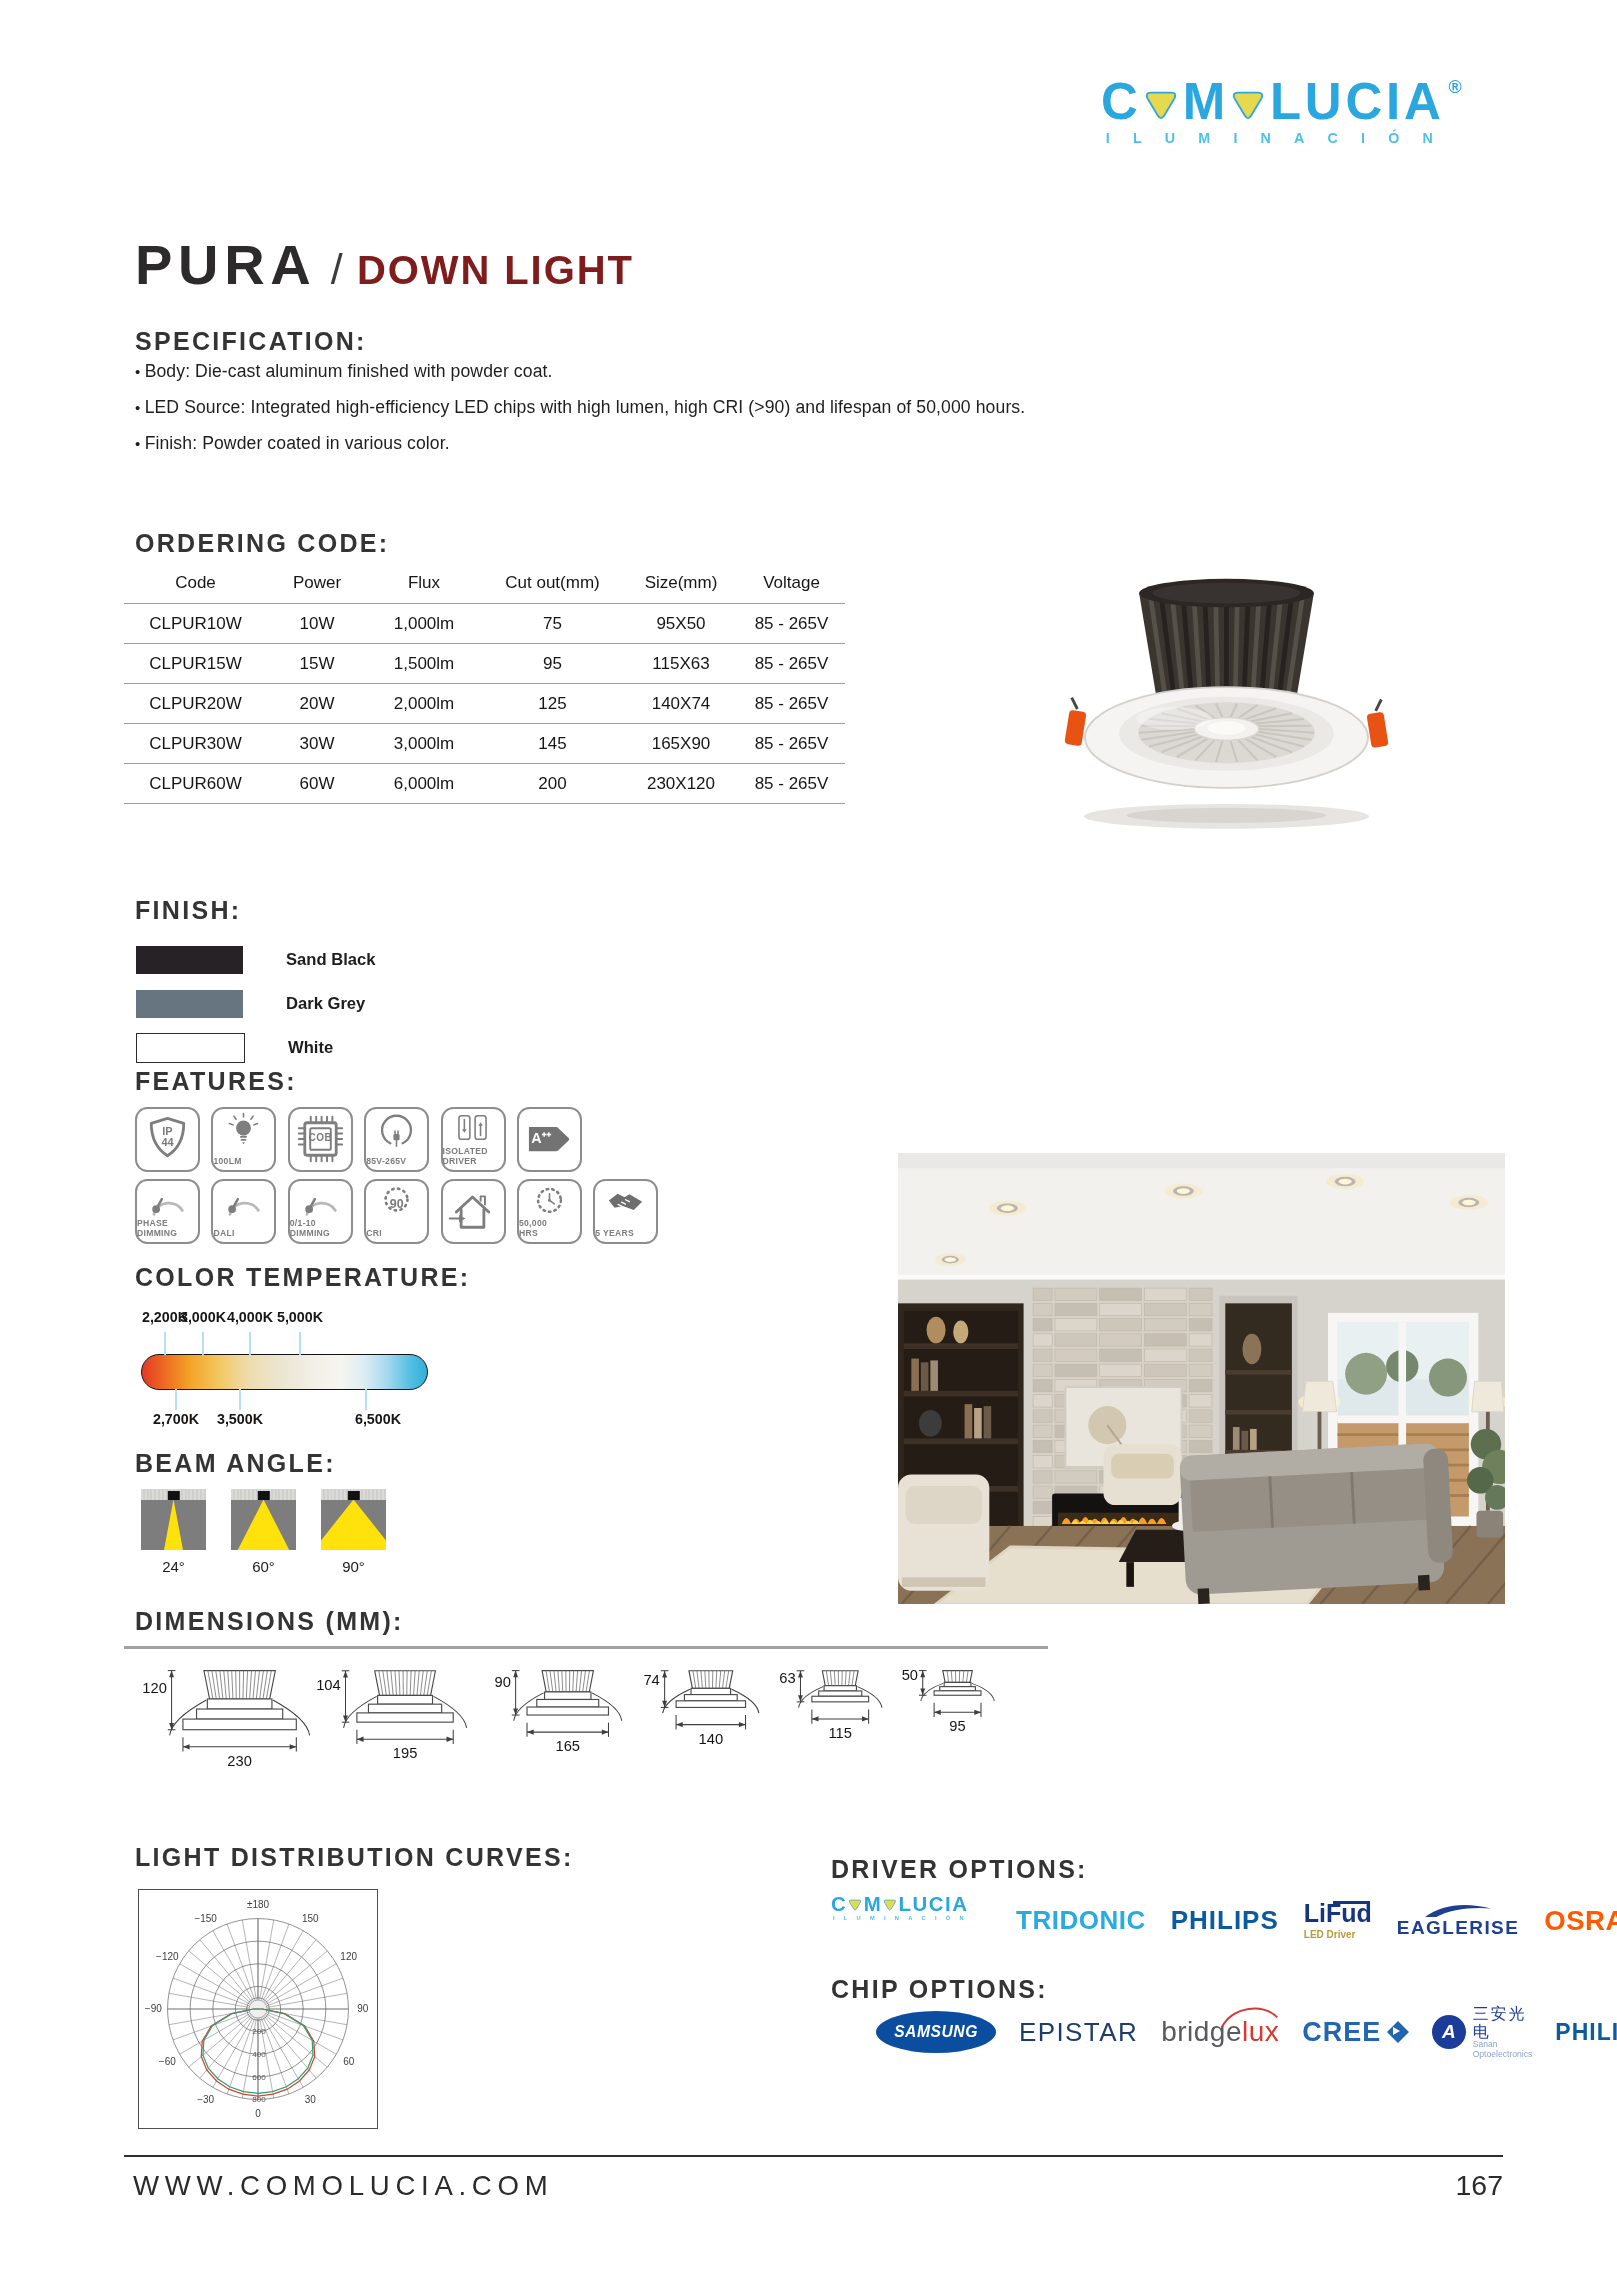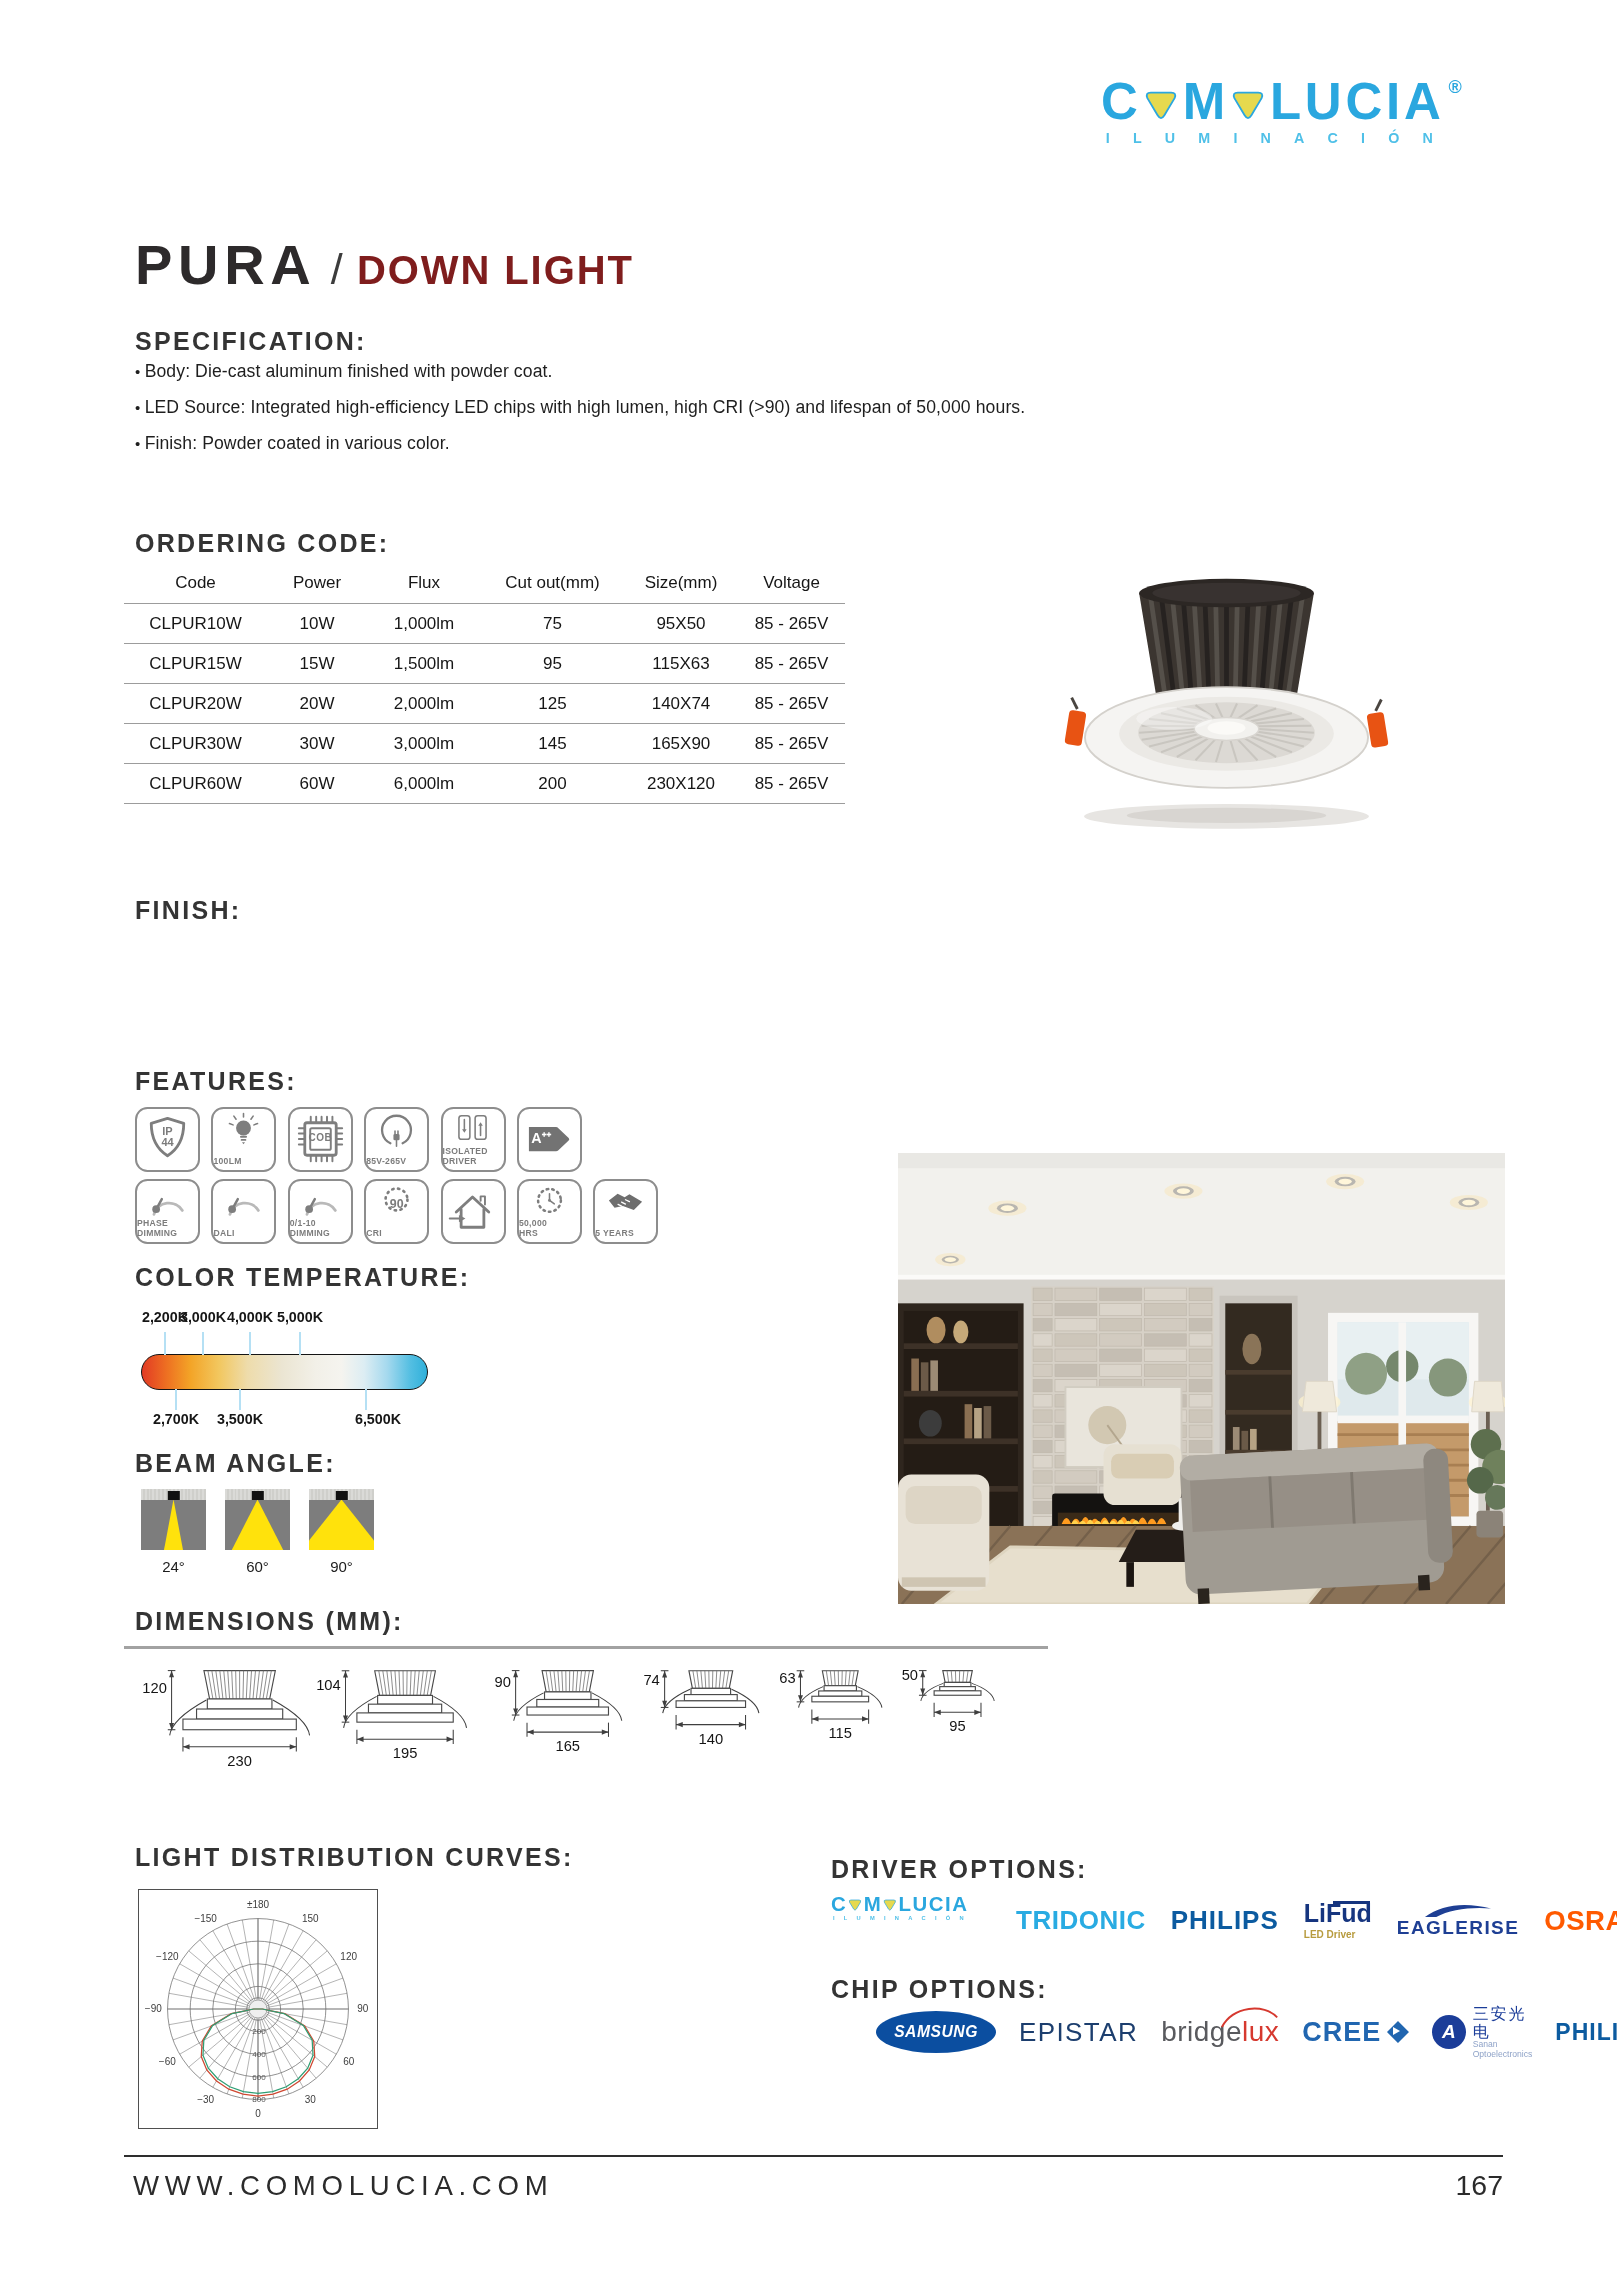--- a/index.html
+++ b/index.html
@@ -63,21 +63,21 @@
   .stFill{fill:#7e7e7e;stroke:none}
 
   
   .ct-bar{position:absolute;left:141px;top:1354px;width:285px;height:34px;border:1.9px solid #141414;border-radius:18px;
     background:linear-gradient(90deg,#e23a24 0%,#ee7222 9%,#f3a427 17%,#f2c75f 27%,#eedcab 37%,#ebe5d2 49%,
                #f2f0e8 61%,#f5f4ef 70%,#dcedf3 78%,#a5d9ee 86%,#55bfe2 94%,#2fb0da 100%)}
   .ct-tick{position:absolute;width:2.3px;background:#b5e0f4}
   .ct-lab{position:absolute;transform:translateX(-50%);font-size:14.3px;font-weight:700;color:#161616;white-space:nowrap}
 
   
-  .beam-row{position:absolute;left:141px;top:1489px;display:flex;gap:19px}
+  .beam-row{position:absolute;left:141px;top:1489px;display:flex;gap:25px}
   .beam-wrap{display:flex;flex-direction:column;align-items:center;gap:7.6px}
   .beam-box{width:65px;height:61px;background:#7d7d7d;position:relative;overflow:hidden}
   .beam-strip{position:absolute;left:0;top:0;right:0;height:10.5px;
      background:repeating-linear-gradient(90deg,#dadad7 0 1.9px,#cfcfcb 1.9px 3.8px)}
   .beam-fix{position:absolute;left:50%;top:1.9px;transform:translateX(-50%);width:12.4px;height:9.5px;background:#111}
   .beam-cone{position:absolute;left:0;top:0}
   .beam-label{font-size:15px;color:#1c1c1c}
 
   
   .dims-rule{position:absolute;left:124px;top:1646px;width:924px;height:2.9px;background:#a2a2a2}
@@ -354,20 +354,34 @@
         <line x1="240.44936543781742" y1="193.04252810111046" x2="283.8629888317413" y2="184.44319759453535" stroke="#c9c6c0" stroke-width="2.2"></line>
         <line x1="245.10550487220914" y1="195.42332193547477" x2="296.4619543600953" y2="190.5935816666432" stroke="#c9c6c0" stroke-width="2.2"></line>
         <line x1="248.01202179248577" y1="198.1282120285493" x2="304.3266472031968" y2="197.5812144070857" stroke="#c9c6c0" stroke-width="2.2"></line>
       </g>
     <ellipse cx="215" cy="201" rx="34" ry="12" fill="#f2f1ee" stroke="#d8d5d0" stroke-width="1.5"></ellipse>
     <ellipse cx="215" cy="200" rx="20" ry="7" fill="#fbfaf7"></ellipse>
     <ellipse cx="160" cy="190" rx="40" ry="12" fill="#ffffff" opacity="0.35"></ellipse>
   </svg>
 
   <div class="sec-h" style="left:135px;top:896px">FINISH:</div>
+  <div class="finish-list" id="finish-list">
+      <div class="finish-row">
+        <div class="finish-swatch" style="background: rgb(38, 34, 37);"></div>
+        <div class="finish-label">Sand Black</div>
+      </div>
+      <div class="finish-row">
+        <div class="finish-swatch" style="background: rgb(102, 117, 127);"></div>
+        <div class="finish-label">Dark Grey</div>
+      </div>
+      <div class="finish-row">
+        <div class="finish-swatch" style="background: rgb(255, 255, 255); border: 1.5px solid rgb(43, 43, 43);"></div>
+        <div class="finish-label">White</div>
+      </div>
+    </div>
 
   <div class="sec-h" style="left:135px;top:1067px">FEATURES:</div>
   <div class="feat-row" id="feat-row1" style="left:135px;top:1107px">
       <div class="feat nolabel">
         <svg class="fi-glyph" viewBox="0 0 48 48">
           <use href="#sym-ip44"></use>
         </svg>
         <div class="fi-center ip44">
           <div>IP</div>
           <div>44</div>

